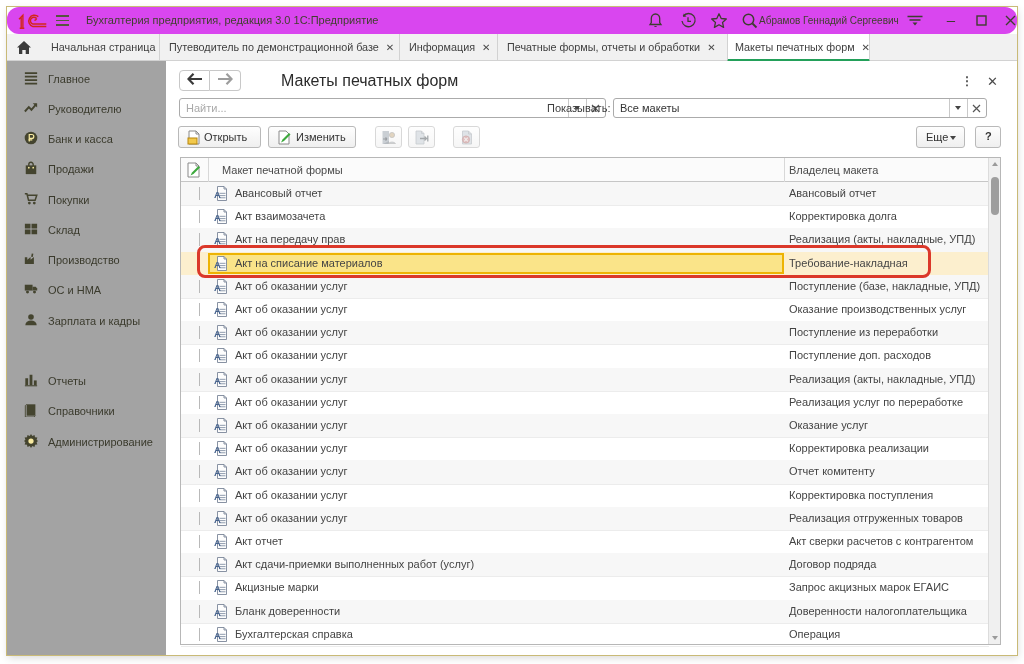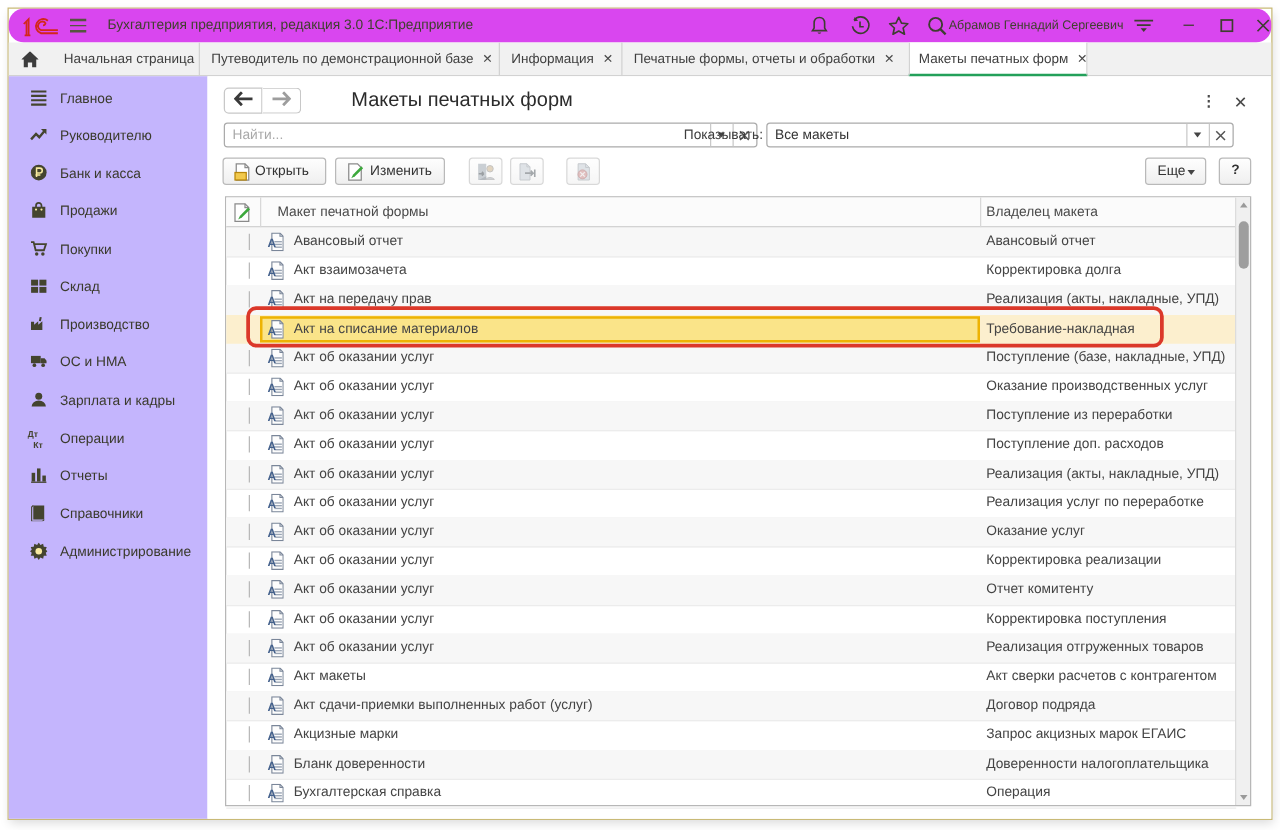--- a/index.html
+++ b/index.html
@@ -14,21 +14,21 @@
 #apptitle { position:absolute; left:79px; top:7px; font-size:11px; color:#40402E; }
 .tbico { position:absolute; top:5px; }
 #username { position:absolute; left:752px; top:8px; font-size:10px; color:#40402E; }
 .winctl { position:absolute; top:0px; width:26px; height:27px; text-align:center; line-height:26px; font-size:15px; color:#3E3E30; }
 
 #tabbar { position:absolute; left:0; top:27px; width:100%; height:27px; background:#F1F1F1; border-bottom:1px solid #D2D2D2; }
 .tab { position:absolute; top:0; height:27px; font-size:10.8px; color:#3F3F3F; line-height:26px; white-space:nowrap; }
 .tab .x { color:#4A4A4A; font-size:10px; margin-left:7px; }
 #tab5 { background:#FFFFFF; border-left:1px solid #D2D2D2; border-right:1px solid #D2D2D2; border-bottom:3px solid #23A05A; height:28px; }
 
-#sidebar { position:absolute; left:0; top:54px; width:159px; height:594px; background:#c4b5fd; }
+#sidebar { position:absolute; left:0; top:54px; width:159px; height:594px; background:#a3a3a3; }
 .sbitem { position:absolute; left:0; width:159px; height:30px; }
 .sbitem svg { position:absolute; left:17px; top:7px; width:14px; height:14px; }
 .sbitem .lbl { position:absolute; left:41px; top:9px; font-size:11px; color:#3A3A2C; white-space:nowrap; }
 
 #main { position:absolute; left:159px; top:54px; width:851px; height:594px; background:#fff; }
 
 .navbtn { position:absolute; top:9px; width:31px; height:21px; background:#fff; border:1px solid #C8C8C8; text-align:center; line-height:19px; font-size:14px; }
 #formtitle { position:absolute; left:115px; top:11px; font-size:16px; color:#2B2B2B; white-space:nowrap; }
 #dots { position:absolute; left:795px; top:13px; font-size:12px; color:#4A4A4A; font-weight:bold; }
 #formclose { position:absolute; left:821px; top:13px; font-size:13px; color:#4A4A4A; }
@@ -179,27 +179,20 @@
         </svg>
       <span class="lbl">ОС и НМА</span>
     </div>
     <div class="sbitem" style="top:245px;">
       <svg width="16" height="16" viewBox="0 0 16 16">
           <circle cx="8" cy="4.5" r="3.2" fill="#44442F"></circle>
           <path d="M1.5 14 A6.5 5.5 0 0 1 14.5 14 Z" fill="#44442F"></path>
         </svg>
       <span class="lbl">Зарплата и кадры</span>
     </div>
-    <div class="sbitem" style="top:275px;">
-      <svg style="width:17px;height:16px;left:15px;" width="17" height="16" viewBox="0 0 17 16">
-          <text x="0" y="6.5" font-size="7" font-weight="bold" fill="#44442F" font-family="Liberation Sans">Дт</text>
-          <text x="4.5" y="15" font-size="7" font-weight="bold" fill="#44442F" font-family="Liberation Sans">Кт</text>
-        </svg>
-      <span class="lbl">Операции</span>
-    </div>
     <div class="sbitem" style="top:305px;">
       <svg width="16" height="16" viewBox="0 0 16 16">
           <rect x="1.5" y="6" width="3.2" height="8" fill="#44442F"></rect>
           <rect x="6.4" y="2" width="3.2" height="12" fill="#44442F"></rect>
           <rect x="11.3" y="8.5" width="3.2" height="5.5" fill="#44442F"></rect>
           <rect x="1" y="14" width="14" height="1.2" fill="#44442F"></rect>
         </svg>
       <span class="lbl">Отчеты</span>
     </div>
     <div class="sbitem" style="top:335px;">
@@ -518,21 +511,21 @@
       <div class="row" style="top:372.0px;">
       <div class="rowmark"></div>
       <svg class="ricon" width="13" height="15" viewBox="0 0 13 15">
             <path d="M3.5 0.5 L10 0.5 L12.5 3 L12.5 14.5 L3.5 14.5 Z" fill="#FDFDFD" stroke="#7A8699" stroke-width="0.9"></path>
             <path d="M10 0.5 L10 3 L12.5 3" fill="none" stroke="#7A8699" stroke-width="0.9"></path>
             <rect x="5.5" y="6.8" width="6" height="1.1" fill="#9AA5B5"></rect>
             <rect x="5.5" y="9" width="6" height="1.1" fill="#9AA5B5"></rect>
             <rect x="5.5" y="11.2" width="6" height="1.1" fill="#9AA5B5"></rect>
             <text x="0" y="11.8" font-size="9.5" font-weight="bold" fill="#44618C" font-family="Liberation Sans">А</text>
           </svg>
-      <div class="rtext">Акт макеты</div>
+      <div class="rtext">Акт отчет</div>
       <div class="rowner">Акт сверки расчетов с контрагентом</div>
       </div>
       <div class="rsep" style="top:395.2px;"></div>
       <div class="row" style="top:395.2px;background:#F7F7F7;">
       <div class="rowmark"></div>
       <svg class="ricon" width="13" height="15" viewBox="0 0 13 15">
             <path d="M3.5 0.5 L10 0.5 L12.5 3 L12.5 14.5 L3.5 14.5 Z" fill="#FDFDFD" stroke="#7A8699" stroke-width="0.9"></path>
             <path d="M10 0.5 L10 3 L12.5 3" fill="none" stroke="#7A8699" stroke-width="0.9"></path>
             <rect x="5.5" y="6.8" width="6" height="1.1" fill="#9AA5B5"></rect>
             <rect x="5.5" y="9" width="6" height="1.1" fill="#9AA5B5"></rect>

